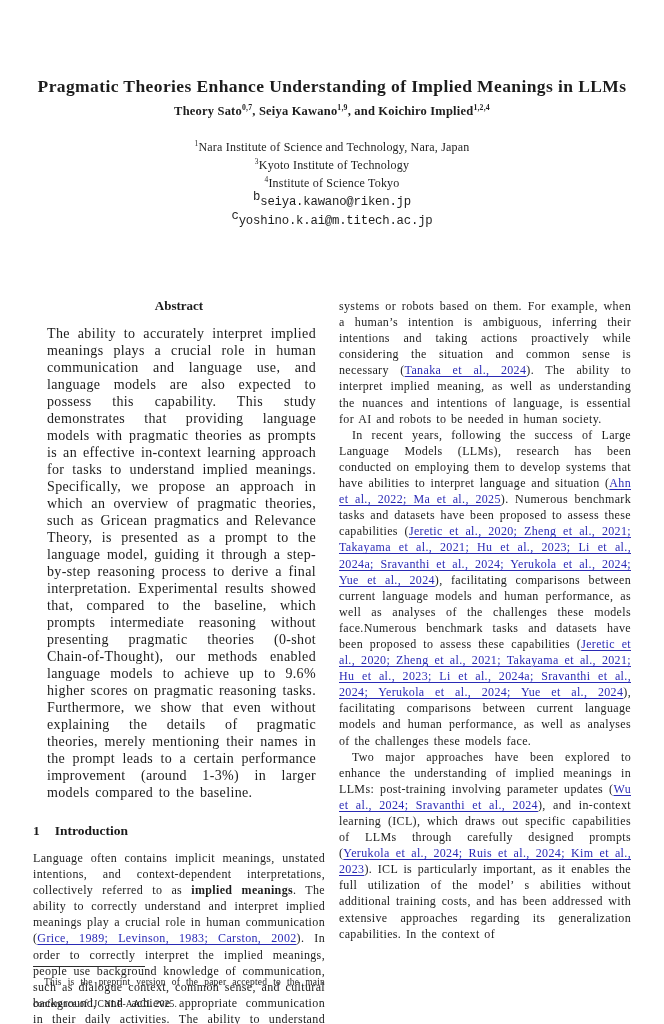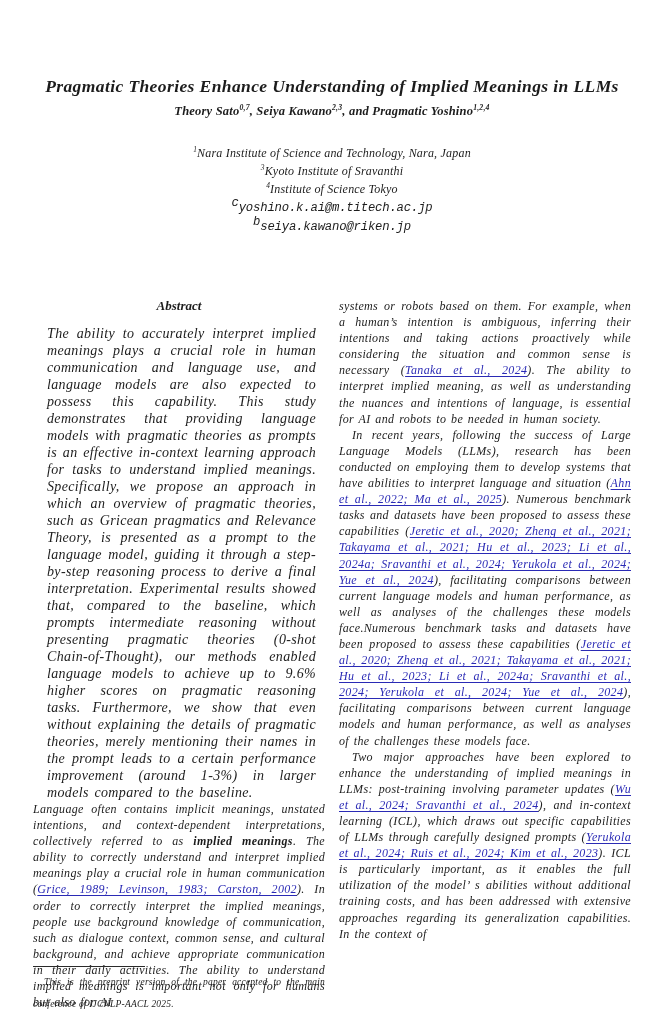--- a/index.html
+++ b/index.html
@@ -1,31 +1,31 @@
 <!DOCTYPE html>
 <html><head>
 <meta charset="utf-8">
 <style>
   html,body { margin:0; padding:0; background:#e9e9e9; }
   .page {
     position:relative; width:664px; height:1024px; margin:0 auto;
     background:#ffffff; overflow:hidden;
-    font-family:"Liberation Serif", serif; color:#1c1c1c;font-style:italic;
+    font-family:"Liberation Serif", serif; color:#1c1c1c;
     -webkit-font-smoothing:antialiased;
   }
   .title {
     position:absolute; top:76px; left:10px; right:10px;
     text-align:center; font-weight:bold; font-size:17.5px; letter-spacing:0.4px;
   }
   .authors {
     position:absolute; top:104px; left:0; right:0;
     text-align:center; font-weight:bold; font-size:12.5px; letter-spacing:0.2px;
   }
   .affils {
-    position:absolute; top:144px; left:0; right:0;
+    position:absolute; top:138px; left:0; right:0;
     text-align:center; font-size:12px; line-height:18px; letter-spacing:0.2px;
   }
   .seg-sup { vertical-align:super; font-size:0.62em; line-height:0; }
   .seg-bold { font-weight:bold; }
   .seg-mono { font-family:"Liberation Mono", monospace; font-size:12.3px; letter-spacing:-0.2px; }
   .seg-cite { color:#2a2ab5; text-decoration:underline; text-decoration-color:#2a2ab5; text-underline-offset:2px; cursor:pointer; }
   .col {
     position:absolute; top:298px; width:292px; text-align:justify;
   }
   .col-left  { left:33px; }
@@ -54,33 +54,36 @@
   }
   .footnote-text { text-indent:11px; }
 </style>
 </head>
 <body>
 
 <div class="page">
 
   <div class="title">Pragmatic Theories Enhance Understanding of Implied Meanings in LLMs</div>
 
-  <div class="authors"><span>Theory Sato</span><span class="seg-sup">0,7</span><span>, Seiya Kawano</span><span class="seg-sup">2,3</span><span>, and Pragmatic Yoshino</span><span class="seg-sup">1,2,4</span></div>
+  <div class="authors"><span>Theory Sato</span><span class="seg-sup">0,7</span><span>, Seiya Kawano</span><span class="seg-sup">1,9</span><span>, and Koichiro Implied</span><span class="seg-sup">1,2,4</span></div>
 
   <div class="affils">
     <div class="affil-line"><span class="seg-sup">1</span><span>Nara Institute of Science and Technology, Nara, Japan</span></div>
-    <div class="affil-line"><span class="seg-sup">3</span><span>Kyoto Institute of Sravanthi</span></div>
+    <div class="affil-line"><span class="seg-sup">3</span><span>Kyoto Institute of Technology</span></div>
     <div class="affil-line"><span class="seg-sup">4</span><span>Institute of Science Tokyo</span></div>
+    <div class="affil-line"><span class="seg-sup seg-mono">b</span><span class="seg-mono">seiya.kawano@riken.jp</span></div>
     <div class="affil-line"><span class="seg-sup seg-mono">c</span><span class="seg-mono">yoshino.k.ai@m.titech.ac.jp</span></div>
-    <div class="affil-line"><span class="seg-sup seg-mono">b</span><span class="seg-mono">seiya.kawano@riken.jp</span></div>
   </div>
 
   <div class="col col-left">
     <div class="abstract-heading">Abstract</div>
     <div class="abstract-body">The ability to accurately interpret implied meanings plays a crucial role in human communication and language use, and language models are also expected to possess this capability. This study demonstrates that providing language models with pragmatic theories as prompts is an effective in-context learning approach for tasks to understand implied meanings. Specifically, we propose an approach in which an overview of pragmatic theories, such as Gricean pragmatics and Relevance Theory, is presented as a prompt to the language model, guiding it through a step-by-step reasoning process to derive a final interpretation. Experimental results showed that, compared to the baseline, which prompts intermediate reasoning without presenting pragmatic theories (0-shot Chain-of-Thought), our methods enabled language models to achieve up to 9.6% higher scores on pragmatic reasoning tasks. Furthermore, we show that even without explaining the details of pragmatic theories, merely mentioning their names in the prompt leads to a certain performance improvement (around 1-3%) in larger models compared to the baseline.</div>
+    <div class="section-heading">
+      <span class="section-number">1</span><span>Introduction</span>
+    </div>
     <div class="body-text"><span>Language often contains implicit meanings, unstated intentions, and context-dependent interpretations, collectively referred to as </span><span class="seg-bold">implied meanings</span><span>. The ability to correctly understand and interpret implied meanings play a crucial role in human communication (</span><span class="seg-cite">Grice, 1989; Levinson, 1983; Carston, 2002</span><span>). In order to correctly interpret the implied meanings, people use background knowledge of communication, such as dialogue context, common sense, and cultural background, and achieve appropriate communication in their daily activities. The ability to understand implied meanings is important not only for humans but also for AI</span></div>
   </div>
 
   <div class="col col-right">
     <div class="body-text"><span>systems or robots based on them.  For example, when a human’s intention is ambiguous, inferring their intentions and taking actions proactively while considering the situation and common sense is necessary (</span><span class="seg-cite">Tanaka et al., 2024</span><span>).  The ability to interpret implied meaning, as well as understanding the nuances and intentions of language, is essential for AI and robots to be needed in human society.</span></div>
     <div class="body-text para-indent"><span>In recent years, following the success of Large Language Models (LLMs), research has been conducted on employing them to develop systems that have abilities to interpret language and situation (</span><span class="seg-cite">Ahn et al., 2022; Ma et al., 2025</span><span>). Numerous benchmark tasks and datasets have been proposed to assess these capabilities (</span><span class="seg-cite">Jeretic et al., 2020; Zheng et al., 2021; Takayama et al., 2021; Hu et al., 2023; Li et al., 2024a; Sravanthi et al., 2024; Yerukola et al., 2024; Yue et al., 2024</span><span>), facilitating comparisons between current language models and human performance, as well as analyses of the challenges these models face.Numerous benchmark tasks and datasets have been proposed to assess these capabilities (</span><span class="seg-cite">Jeretic et al., 2020; Zheng et al., 2021; Takayama et al., 2021; Hu et al., 2023; Li et al., 2024a; Sravanthi et al., 2024; Yerukola et al., 2024; Yue et al., 2024</span><span>), facilitating comparisons between current language models and human performance, as well as analyses of the challenges these models face.</span></div>
     <div class="body-text para-indent"><span>Two major approaches have been explored to enhance the understanding of implied meanings in LLMs: post-training involving parameter updates (</span><span class="seg-cite">Wu et al., 2024; Sravanthi et al., 2024</span><span>), and in-context learning (ICL), which draws out specific capabilities of LLMs through carefully designed prompts (</span><span class="seg-cite">Yerukola et al., 2024; Ruis et al., 2024; Kim et al., 2023</span><span>).  ICL is particularly important, as it enables the full utilization of the model’ s abilities without additional training costs, and has been addressed with extensive approaches regarding its generalization capabilities. In the context of</span></div>
   </div>
 
   <div class="footnote">

